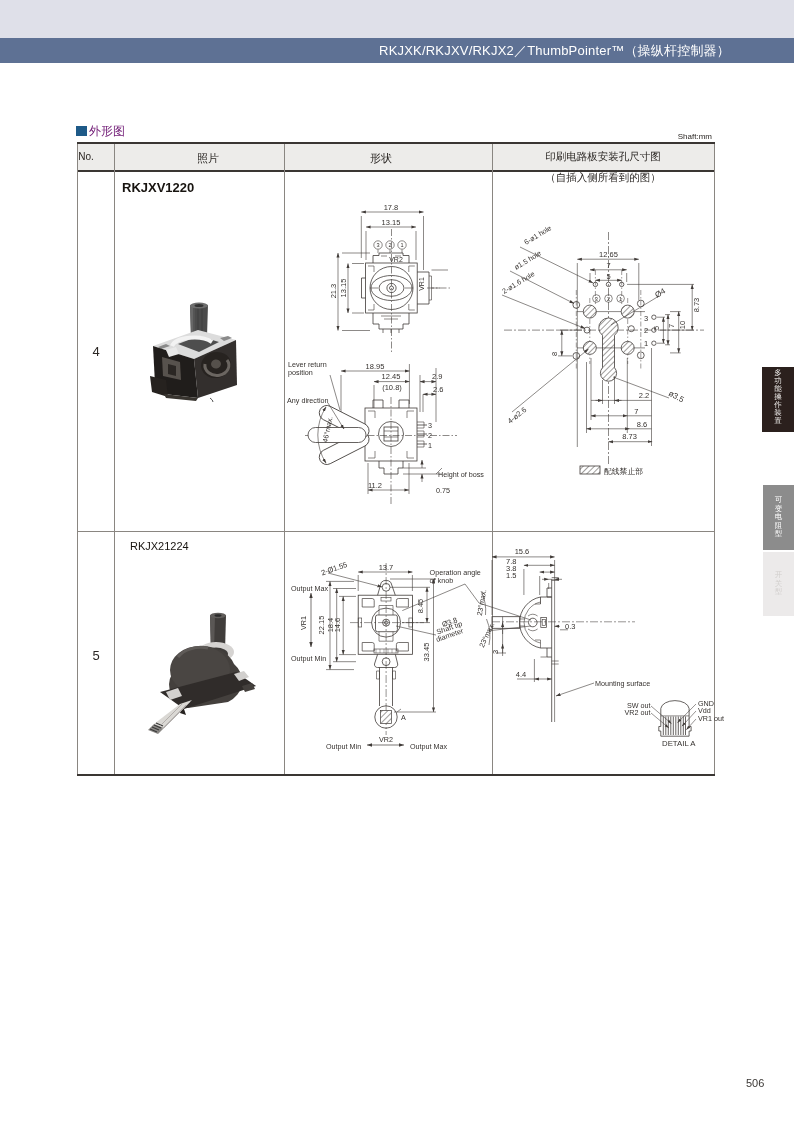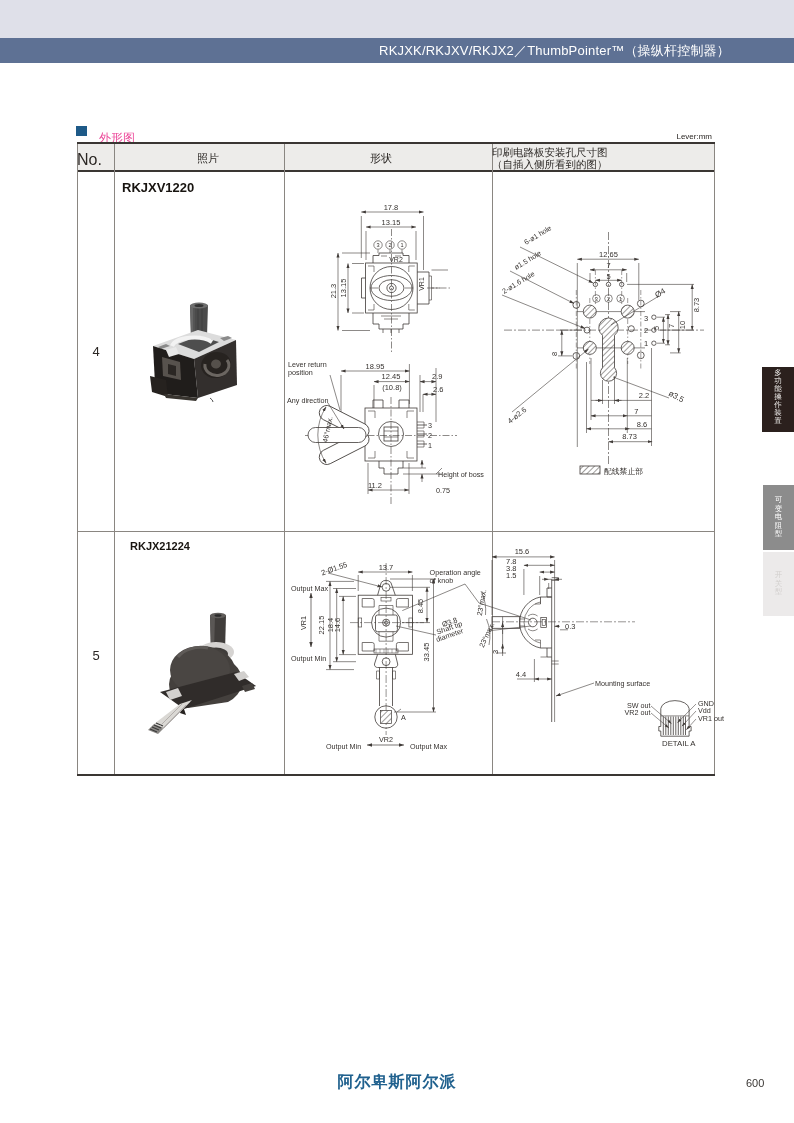--- a/index.html
+++ b/index.html
@@ -14,55 +14,55 @@
 <div id="page">
 
   <div class="abs" style="left:0;top:0;width:794px;height:38px;background:#dfe0e9;"></div>
 
   <div class="abs" style="left:0;top:38px;width:794px;height:25px;background:#5e7194;"></div>
 
   <div class="abs" style="left:0;top:42px;width:730px;text-align:right;color:#ffffff;font-size:13px;letter-spacing:0.2px;">RKJXK/RKJXV/RKJX2／ThumbPointer™（操纵杆控制器）</div>
 
   <div class="abs" style="left:76px;top:126px;width:11px;height:10px;background:#1e5a88;"></div>
 
-  <div class="abs" style="left:89px;top:130px;font-size:12px;color:#ec4899;margin-left:10px;">外形图</div>
-
-  <div class="abs" style="left:512px;top:132px;width:200px;text-align:right;font-size:8px;color:#2b2724;">Lever:mm</div>
+  <div class="abs" style="left:89px;top:123px;font-size:12px;color:#701a75;">外形图</div>
+
+  <div class="abs" style="left:512px;top:132px;width:200px;text-align:right;font-size:8px;color:#2b2724;">Shaft:mm</div>
 
   <div class="abs" style="left:77px;top:142px;width:638px;height:634px;border-top:2px solid #3a3633;border-bottom:2px solid #3a3633;"></div>
 
   <div class="abs" style="left:77px;top:144px;width:638px;height:28px;background:#edecea;border-bottom:2px solid #3a3633;"></div>
 
   <div class="abs" style="left:114px;top:144px;width:1px;height:630px;background:#8a8681;"></div>
 
   <div class="abs" style="left:284px;top:144px;width:1px;height:630px;background:#8a8681;"></div>
 
   <div class="abs" style="left:492px;top:144px;width:1px;height:630px;background:#8a8681;"></div>
 
   <div class="abs" style="left:77px;top:144px;width:1px;height:630px;background:#8a8681;"></div>
 
   <div class="abs" style="left:714px;top:144px;width:1px;height:630px;background:#8a8681;"></div>
 
   <div class="abs" style="left:77px;top:531px;width:638px;height:1px;background:#8a8681;"></div>
 
-  <div class="abs" style="left:77px;top:151px;width:18px;text-align:center;font-size:16px;color:#2b2724;">No.</div>
+  <div class="abs" style="left:77px;top:151px;width:18px;text-align:center;font-size:10px;color:#2b2724;">No.</div>
 
   <div class="abs" style="left:114px;top:151px;width:170px;text-align:center;font-size:11px;color:#2b2724;margin-left:9px;">照片</div>
 
   <div class="abs" style="left:277px;top:151px;width:208px;text-align:center;font-size:11px;color:#2b2724;">形状</div>
 
-  <div class="abs" style="left:492px;top:146px;width:222px;text-align:left;font-size:10.5px;line-height:12px;color:#2b2724;">印刷电路板安装孔尺寸图<br>（自插入侧所看到的图）</div>
+  <div class="abs" style="left:492px;top:146px;width:222px;text-align:center;font-size:10.5px;line-height:21px;color:#2b2724;">印刷电路板安装孔尺寸图<br>（自插入侧所看到的图）</div>
 
   <div class="abs" style="left:77px;top:344px;width:38px;text-align:center;font-size:13px;color:#2b2724;">4</div>
 
   <div class="abs" style="left:122px;top:180px;font-size:13px;font-weight:bold;color:#181410;">RKJXV1220</div>
 
   <div class="abs" style="left:77px;top:648px;width:38px;text-align:center;font-size:13px;color:#2b2724;">5</div>
 
-  <div class="abs" style="left:130px;top:540px;font-size:11px;font-weight:bold;color:#181410;">RKJX21224</div>
+  <div class="abs" style="left:130px;top:540px;font-size:11px;font-weight:normal;color:#181410;">RKJX21224</div>
 
   <svg class="abs" style="left:284px;top:172px;" width="208" height="359" viewBox="0 0 208 359">
     <defs>
       <marker id="a1" viewBox="0 0 10 10" refX="9.5" refY="5" markerWidth="8" markerHeight="8" orient="auto-start-reverse">
           <path d="M0,1.8 L10,5 L0,8.2 z" fill="#403b38"></path>
         </marker>
     </defs>
     <g stroke="#403b38" stroke-width="0.8" fill="none">
 
       <path d="M107.5,57 V182" stroke-width="0.6" stroke-dasharray="7,2,1.5,2"></path>
@@ -638,17 +638,16 @@
     <path d="M8,117 l7,3 M10,115 l7,3 M12,113 l7,3 M14,111 l7,3" stroke="#3a3a3a" stroke-width="1.2" fill="none"></path>
     <path d="M40,92 l-22,22 M44,93 l-24,24 M48,90 l-26,26" stroke="#a8a5a2" stroke-width="0.8" fill="none"></path>
   </svg>
 
   <div class="abs" style="left:762px;top:367px;width:32px;height:65px;background:#2b201d;color:#f0eeec;font-size:7.5px;line-height:8px;text-align:center;padding-top:2px;">多<br>功<br>能<br>操<br>作<br>装<br>置</div>
 
   <div class="abs" style="left:763px;top:485px;width:31px;height:65px;background:#8c8c8c;color:#ffffff;font-size:7.5px;line-height:8.6px;text-align:center;padding-top:11px;">可<br>变<br>电<br>阻<br>型</div>
 
   <div class="abs" style="left:763px;top:552px;width:31px;height:64px;background:#eceaea;color:#d2cfcd;font-size:7.5px;line-height:8.6px;text-align:center;padding-top:19px;">开<br>关<br>型</div>
 
-  <div class="abs" style="left:0;top:1072px;width:794px;text-align:center;font-size:16px;font-weight:bold;color:#20618e;letter-spacing:1px;">阿尔卑斯阿尔派</div>
-
-  <div class="abs" style="left:746px;top:1077px;font-size:11px;color:#3a3734;">600</div>
+
+  <div class="abs" style="left:746px;top:1077px;font-size:11px;color:#3a3734;">506</div>
 
 </div>
 
 </body></html>

